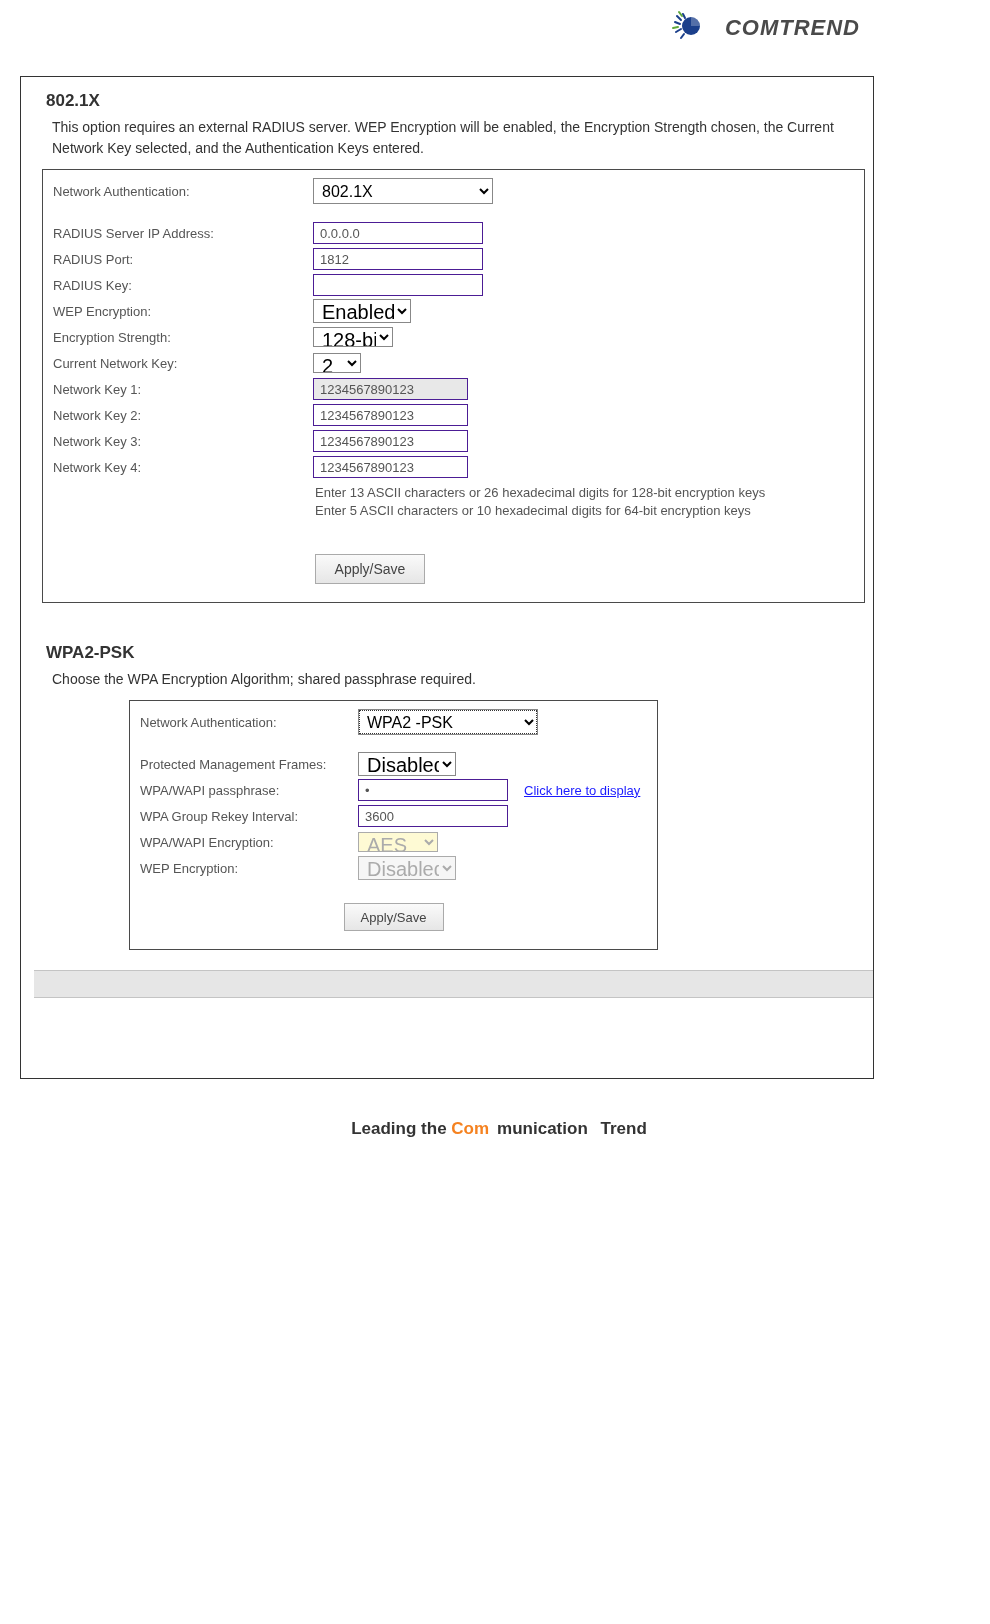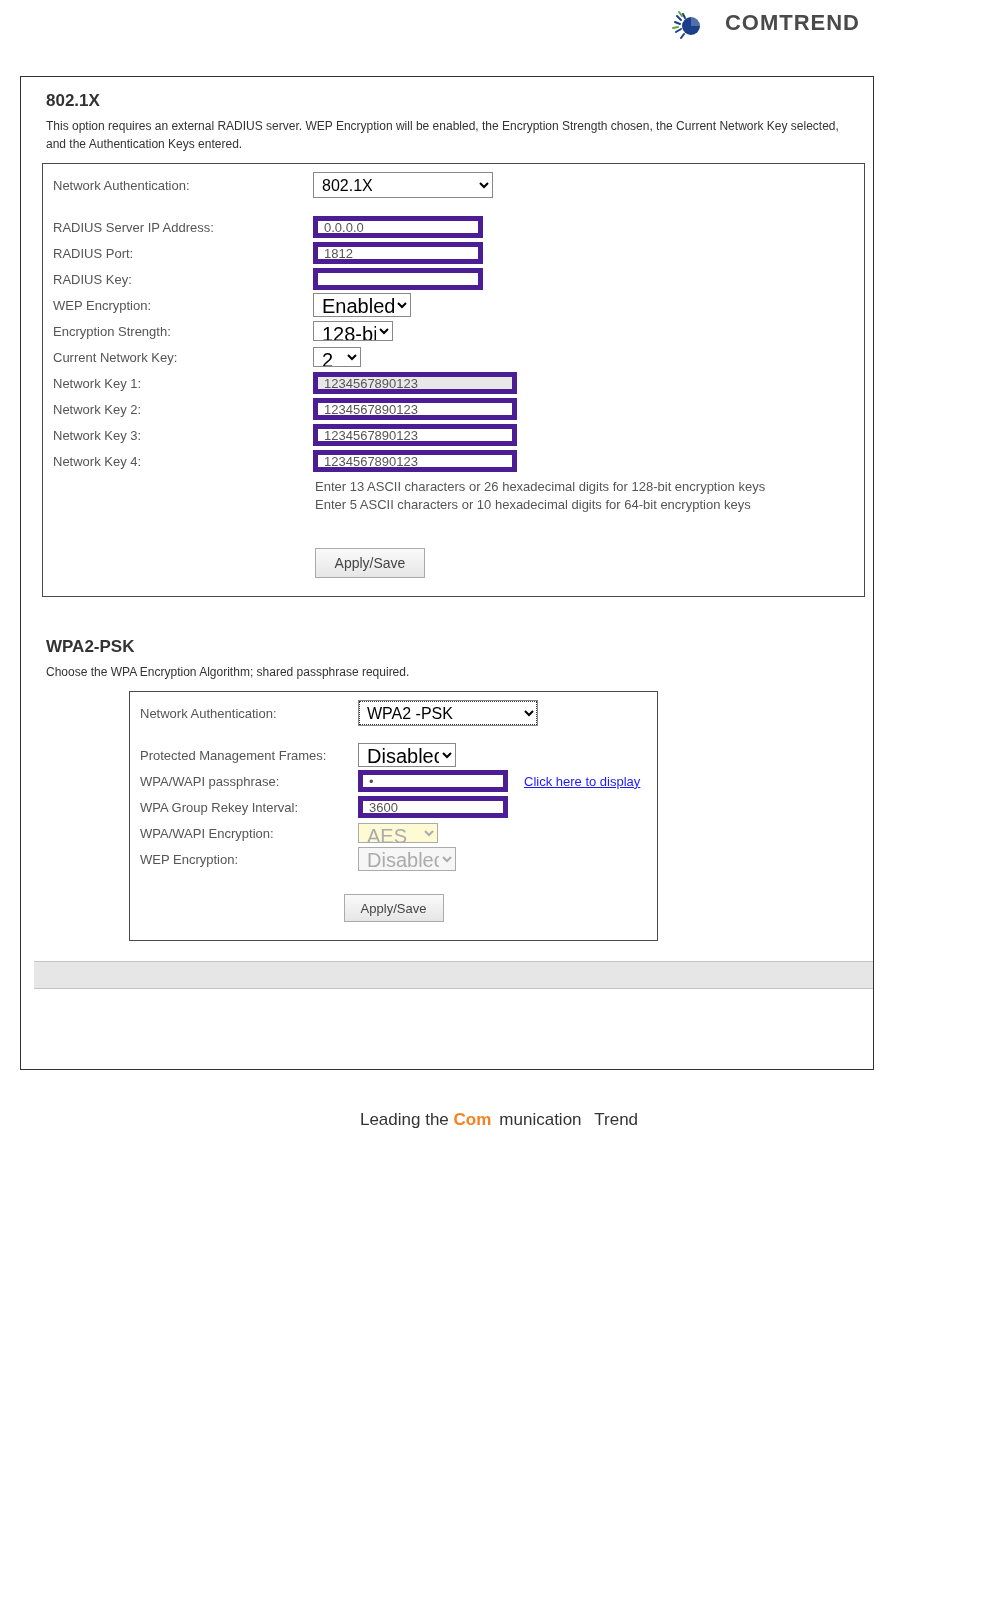--- a/index.html
+++ b/index.html
@@ -1,63 +1,63 @@
 <!DOCTYPE html>
 <html><head>
 <meta charset="utf-8">
 <style>
 * { box-sizing: border-box; margin: 0; padding: 0; }
 body { font-family: Arial, sans-serif; font-size: 14px; color: #333; background: #fff; width: 990px; }
 .page-header { display: flex; justify-content: flex-end; align-items: center; padding: 10px 130px 20px 0; }
-.logo { display: flex; align-items: flex-start; gap: 20px; }
+.logo { display: flex; align-items: center; gap: 20px; font-style: italic; }
 .logo-mark { width: 36px; height: 36px; position: relative; }
 .logo-text { font-size: 22px; font-weight: bold; letter-spacing: 1px; color: #4a4a4a; }
 
 .outer-frame { margin: 10px 116px 40px 20px; border: 1px solid #333; padding: 6px 0 10px 13px; }
 
 .section-title { font-weight: bold; font-size: 17px; color: #333; margin: 8px 0 6px 12px; }
-.section-desc { font-size: 12px; color: #333; margin: 4px 12px 10px 12px; line-height: 1.5; }
+.section-desc { font-size: 14px; color: #333; margin: 4px 12px 10px 18px; line-height: 1.5; }
 
 .config-panel { border: 1px solid #4a4a4a; margin: 8px; }
 .config-panel-inner { padding: 6px 10px 18px 10px; font-family: Verdana, Arial, sans-serif; font-size: 13px; color: #555; }
 .config-panel.narrow { margin: 0 215px 20px 95px; }
 
 .form-row { display: flex; align-items: center; min-height: 26px; }
 .form-row.tall { min-height: 30px; margin-bottom: 14px; }
 .form-label { width: 260px; color: #555; font-size: 13px; }
 .config-panel.narrow .form-label { width: 218px; }
 
 .select-lg { width: 180px; height: 26px; font-size: 16px; border: 1px solid #888; background: #fff; padding-left: 4px; }
 .select-lg.focused { outline: 1px dotted #333; outline-offset: -2px; }
 .select-md { width: 98px; height: 24px; font-size: 20px; border: 1px solid #888; background: #fff; padding-left: 4px; }
 .select-md.disabled { background: #f3f3f3; color: #888; }
 .select-sm { width: 48px; height: 20px; font-size: 20px; border: 1px solid #888; background: #fff; padding-left: 4px; }
 .select-sm.w80 { width: 80px; }
 .select-sm.disabled { background: #fef9c3; color: #888; }
 
-.input-t { width: 170px; height: 22px; border: 5px solid #4c1d95; background: #fff; font-size: 13px; padding: 2px 6px; color: #555; }
-.input-t.wide { width: 204px; }
+.input-t { width: 170px; height: 22px; border: 1px solid #4c1d95; background: #fff; font-size: 13px; padding: 2px 6px; color: #555; }
+.input-t.wide { width: 155px; }
 .input-t.dim { background: #e8e8e8; }
 
 .hint-block { margin-left: 262px; padding: 4px 0 6px 0; font-size: 13px; color: #555; line-height: 1.4; }
 .config-panel.narrow .action-row, .action-row-wide { display: flex; justify-content: center; margin-top: 22px; }
 .action-row-wide { justify-content: flex-start; margin-left: 262px; margin-top: 28px; }
 
 .btn { display: inline-block; min-width: 110px; height: 30px; background: linear-gradient(#fafafa,#e6e6e6); border: 1px solid #aaa; border-radius: 0; color: #444; font-size: 14px; cursor: pointer; padding: 0 14px; }
 .btn-sm { min-width: 100px; height: 28px; font-size: 13px; }
 
 .link-a { color: #1a1aff; text-decoration: underline; font-size: 13px; margin-left: 16px; cursor: pointer; }
 
 .section-title.sub { margin-top: 40px; }
 
 .table-header-bar { background: #e6e6e6; border-bottom: 1px solid #c4c4c4; border-top: 1px solid #c4c4c4; height: 28px; display:flex; align-items:center; font-weight:bold; color:#444; padding:0 12px; }
 .desc-content { padding: 10px 12px 60px 12px; font-size: 14px; line-height: 1.5; }
 
 .footer-tag { text-align: center; font-size: 17px; color: #333; margin: 40px 0 30px 0; }
-.footer-tag b { font-weight: normal; margin-left: 8px; }
+.footer-tag b { font-weight: bold; margin-left: 8px; }
 .footer-tag .accent { color: #f58220; font-weight: bold; }
 </style>
 </head>
 <body>
 
 <div class="page-header">
   <div class="logo">
     <span class="logo-mark">
       <svg viewBox="0 0 36 36" width="36" height="36">
         <circle cx="22" cy="16" r="9" fill="#1b3f8b"></circle>

